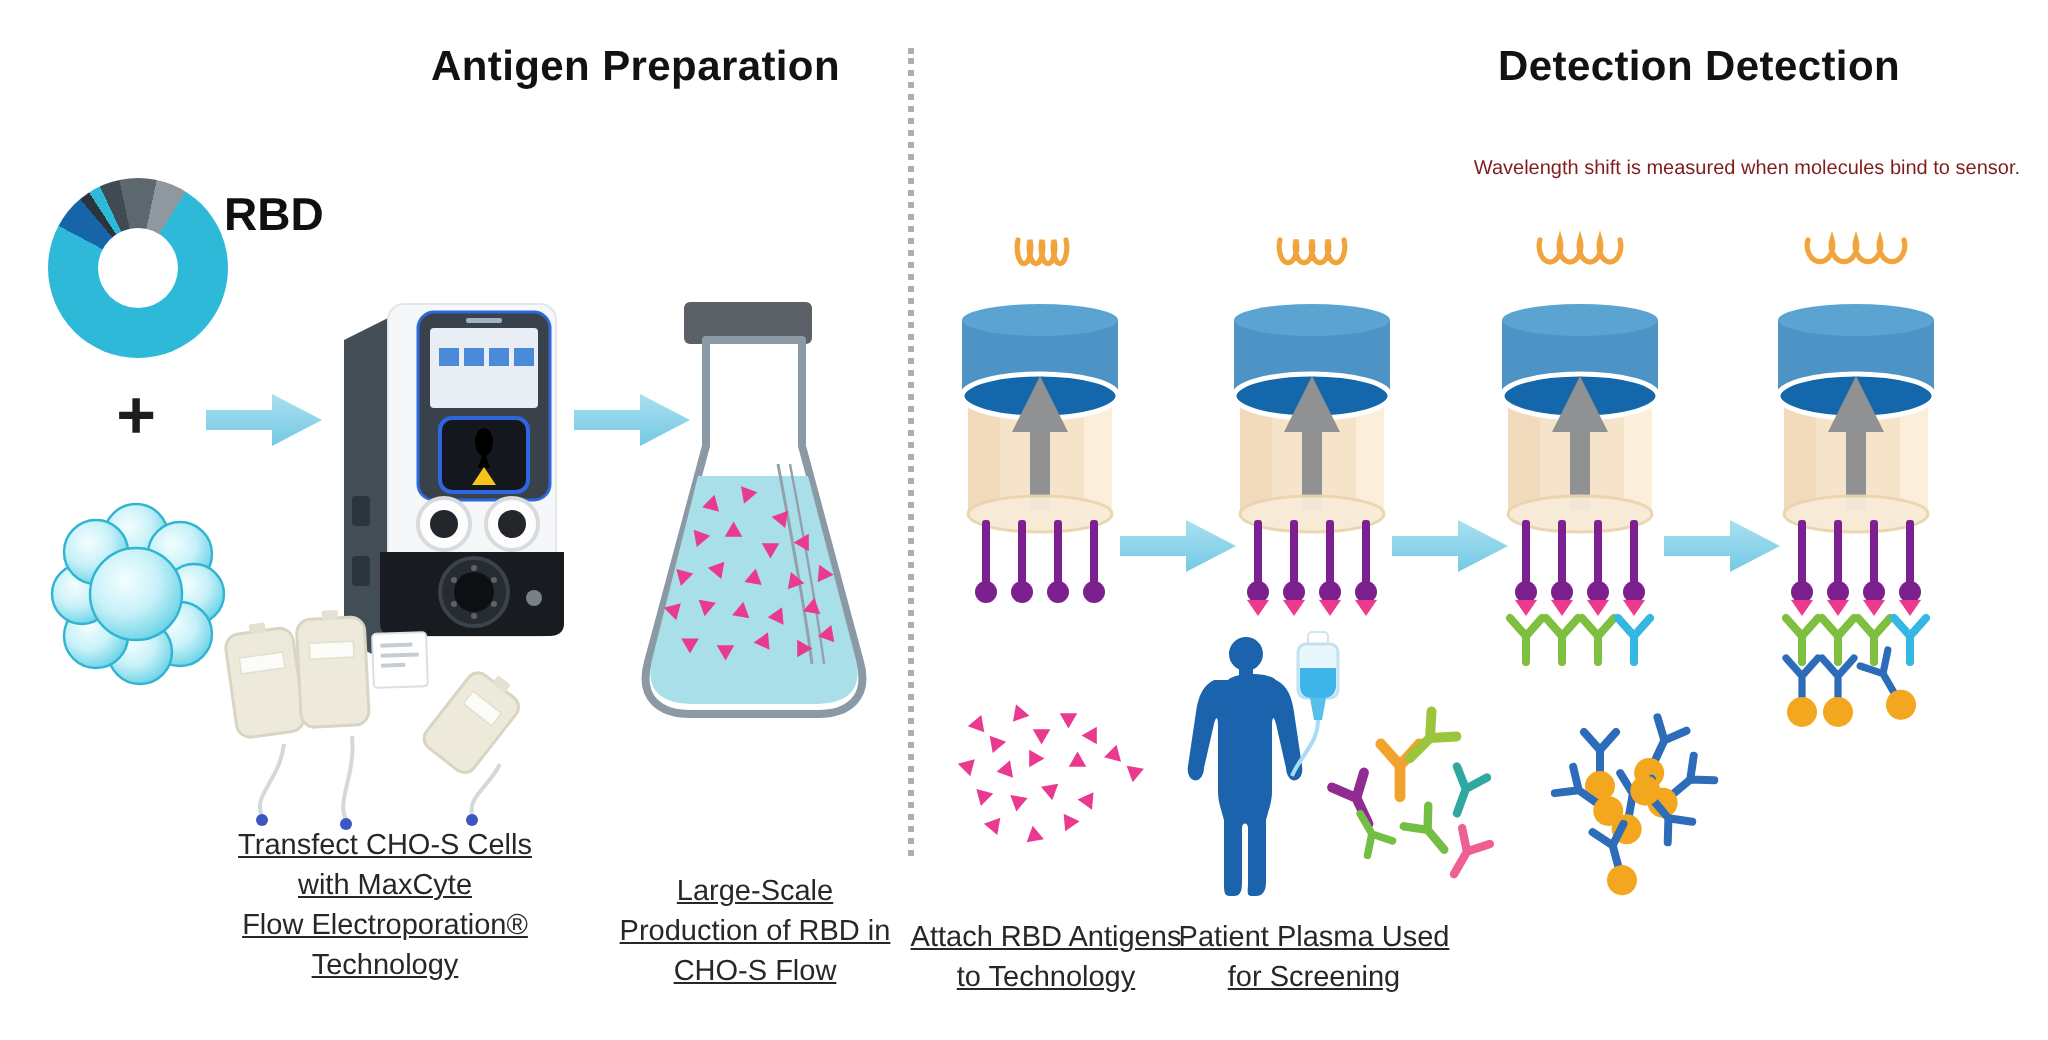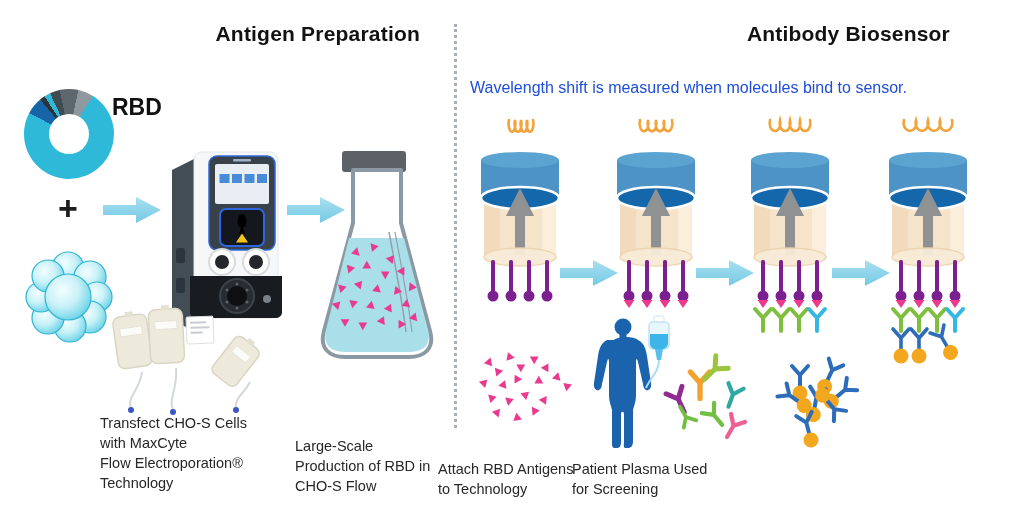--- a/index.html
+++ b/index.html
@@ -1,24 +1,24 @@
 <!DOCTYPE html>
 <html><head>
 <meta charset="utf-8">
 <style>
   html,body{margin:0;padding:0;background:#fff;}
   .canvas{position:relative;width:1024px;height:520px;background:#fff;overflow:hidden;
           font-family:"Liberation Sans",sans-serif;}
   .canvas svg{position:absolute;left:0;top:0;}
   .abs{position:absolute;}
   .sec-title{font-weight:bold;font-size:21px;color:#121212;text-align:right;letter-spacing:.2px;}
-  .subtitle{font-size:16px;color:#1d4ed8;text-align:left;}
+  .subtitle{font-size:10px;color:#7f1d1d;text-align:right;}
   .rbd-label{font-size:23px;font-weight:600;color:#101010;}
   .plus{font-size:34px;font-weight:bold;color:#1d1d1d;width:28px;text-align:center;line-height:40px;}
-  .caption{font-size:14.5px;line-height:20px;color:#272727;white-space:pre-line;}
+  .caption{font-size:14.5px;line-height:20px;color:#272727;text-align:center;white-space:pre-line;text-decoration:underline;}
   .divider{left:454px;top:24px;height:404px;width:0;border-left:3px dotted #a9afb5;}
   .donut{left:24px;top:89px;width:90px;height:90px;border-radius:50%;
     background:conic-gradient(#5d676e 0deg 12deg,#8f989e 12deg 32deg,#2fb9d9 32deg 298deg,
       #1565a8 298deg 320deg,#2b343a 320deg 327deg,#2fb9d9 327deg 335deg,
       #3f4a51 335deg 348deg,#5d676e 348deg 360deg);}
   .donut-hole{position:absolute;left:25px;top:25px;width:40px;height:40px;border-radius:50%;background:#fff;}
 </style>
 </head>
 <body>
 
@@ -318,21 +318,21 @@
   </g>
 </svg>
 
 <div class="abs donut">
   <div class="donut-hole"></div>
 </div>
 
 <div class="abs divider"></div>
 
 <div class="abs sec-title" style="left:40px;top:22px;width:380px;">Antigen Preparation</div>
-<div class="abs sec-title" style="left:530px;top:22px;width:420px;">Antibody Biosensor</div>
+<div class="abs sec-title" style="left:530px;top:22px;width:420px;">Detection Detection</div>
 <div class="abs subtitle" style="left:470px;top:79px;width:540px;">Wavelength shift is measured when molecules bind to sensor.</div>
 <div class="abs rbd-label" style="left:112px;top:94px;">RBD</div>
 <div class="abs plus" style="left:54px;top:188px;">+</div>
 <div class="abs caption" style="left:100px;top:413px;width:185px;">Transfect CHO-S Cells
 with MaxCyte
 Flow Electroporation®
 Technology</div>
 <div class="abs caption" style="left:295px;top:436px;width:165px;">Large-Scale
 Production of RBD in
 CHO-S Flow</div>

